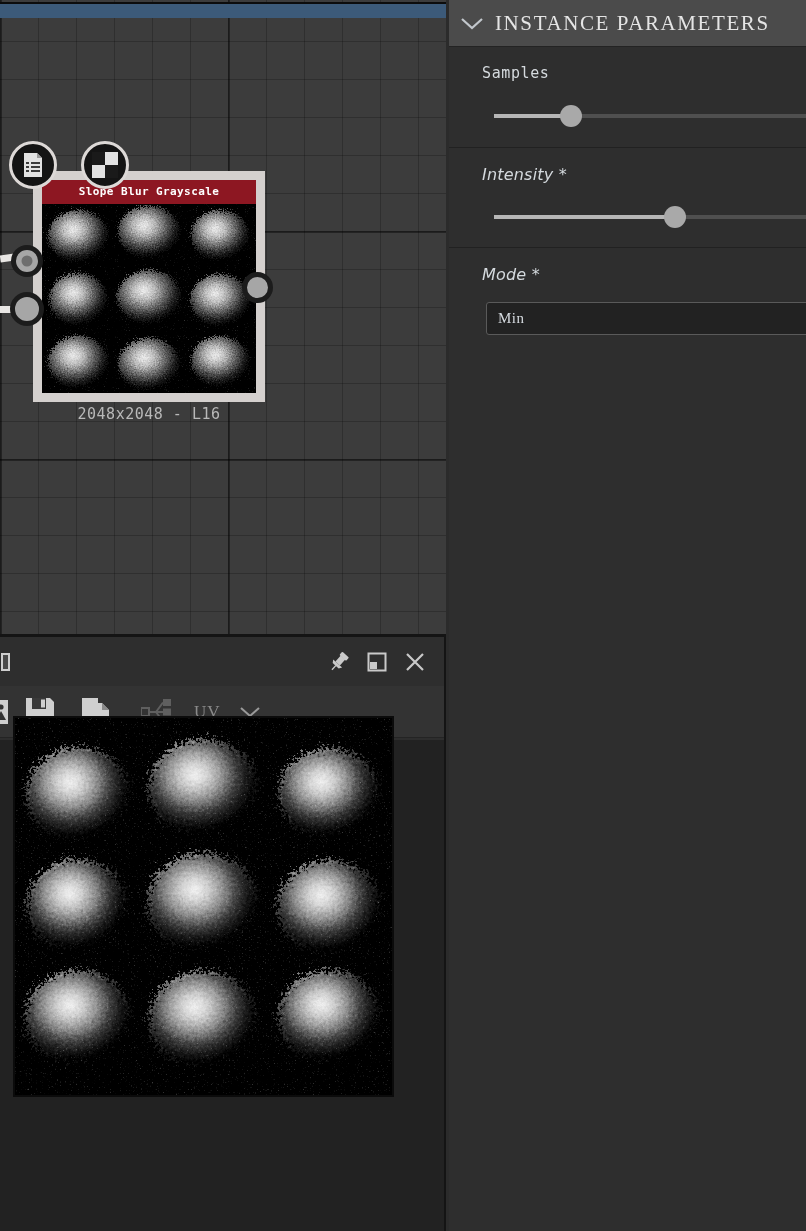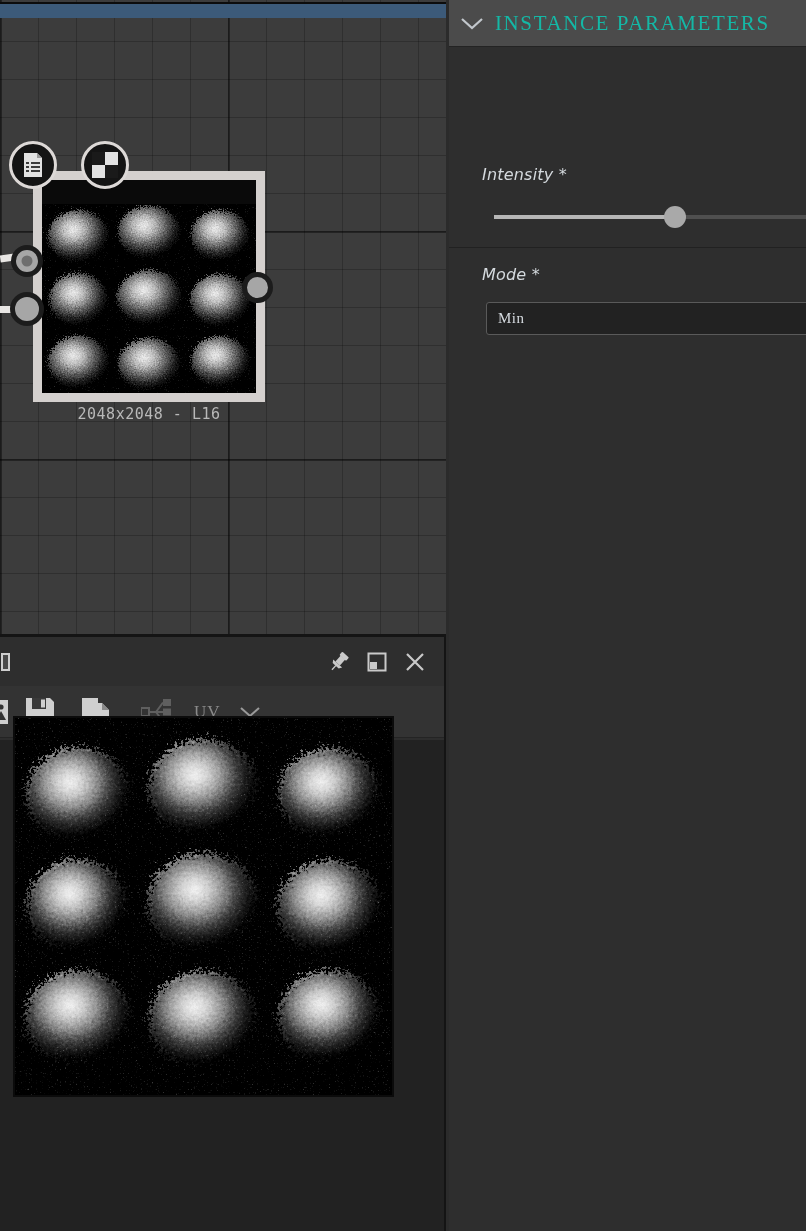--- a/index.html
+++ b/index.html
@@ -305,21 +305,21 @@
     box-sizing: border-box;
   }
   .param-header-chevron {
     width: 46px;
     display: flex;
     align-items: center;
     justify-content: center;
     flex: none;
   }
   .param-header-title {
-    color: #14b8a6;
+    color: #e5e5e5;
     font-family: "Liberation Serif", serif;
     font-size: 21px;
     letter-spacing: 1.6px;
     white-space: nowrap;
   }
 
   .param-row {
     position: absolute;
     left: 0;
     width: 357px;
@@ -414,20 +414,21 @@
         <span class="tick-dots" style="left:190px;">•••</span>
         <span class="tick-dots" style="left:350px;">•••</span>
       </div>
 
       <div class="wire wire-a"></div>
       <div class="wire wire-b"></div>
 
       <div class="node-wrap">
         <div class="node-frame">
           <div class="node-inner">
+            <div class="node-title">Slope Blur Grayscale</div>
             <div class="node-thumb">
               <svg width="214" height="189" viewBox="0 0 214 189">
                 <defs>
                   <radialGradient id="blobN" cx="42%" cy="38%" r="62%">
                     <stop offset="0%" stop-color="#efefef"></stop>
                     <stop offset="28%" stop-color="#b9b9b9"></stop>
                     <stop offset="58%" stop-color="#5c5c5c"></stop>
                     <stop offset="82%" stop-color="#1a1a1a"></stop>
                     <stop offset="100%" stop-color="#000000"></stop>
                   </radialGradient>
@@ -623,20 +624,28 @@
 
     <div class="param-header">
       <div class="param-header-chevron">
         <svg class="ico" width="26" height="16" viewBox="0 0 26 16">
           <path d="M3 4 L13 13 L23 4" stroke="#c2c7cc" stroke-width="2.2" fill="none"></path>
         </svg>
       </div>
       <div class="param-header-title">INSTANCE PARAMETERS</div>
     </div>
 
+    <div class="param-row r0">
+      <div class="param-label">Samples</div>
+      <div class="slider">
+        <div class="slider-track-bg"></div>
+        <div class="slider-track-fill" style="width:77px;"></div>
+        <div class="slider-knob" style="left:77px;"></div>
+      </div>
+    </div>
 
     <div class="param-row r1">
       <div class="param-label italic">Intensity *</div>
       <div class="slider">
         <div class="slider-track-bg"></div>
         <div class="slider-track-fill" style="width:181px;"></div>
         <div class="slider-knob" style="left:181px;"></div>
       </div>
     </div>
 

